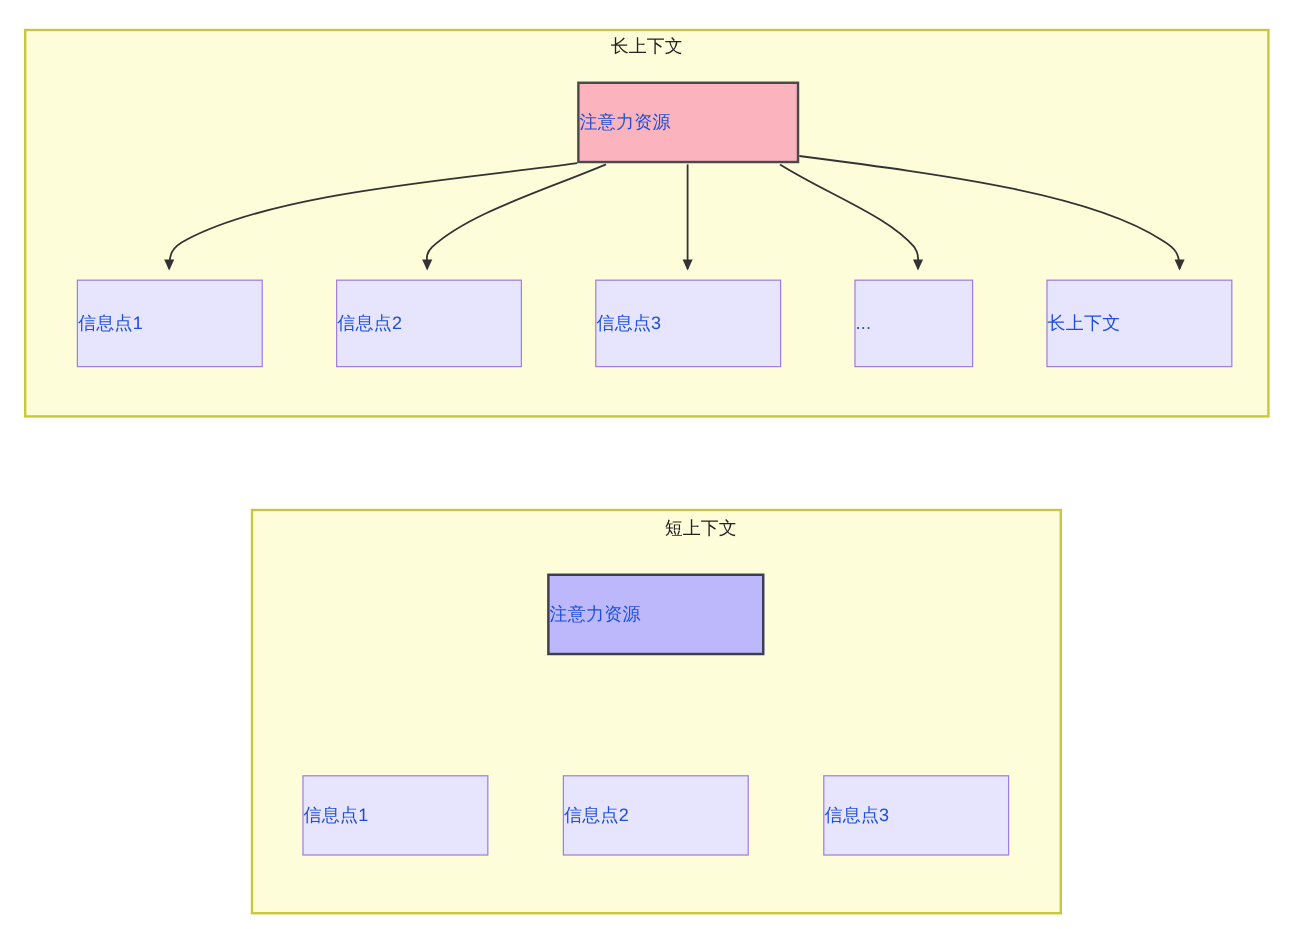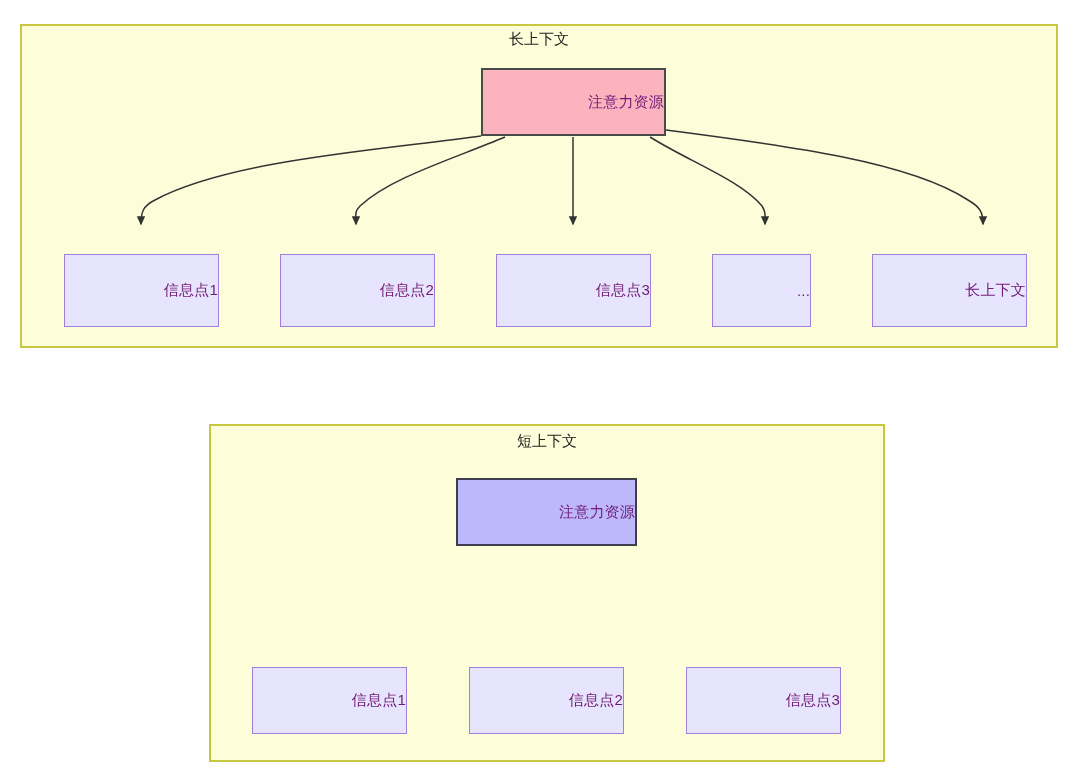--- a/index.html
+++ b/index.html
@@ -43,38 +43,37 @@
     font-size: 15px;
     color: #222222;
     line-height: 18px;
     white-space: nowrap;
   }
   .node-box {
     position: absolute;
     box-sizing: border-box;
     display: flex;
     align-items: center;
-    justify-content: flex-end;
+    justify-content: flex-start;
     font-size: 15px;
-    color: #701a75;
+    color: #1d4ed8;
     white-space: nowrap;
     letter-spacing: 0.2px;
   }
   .node-root-pink {
     background: #fbb4be;
     border: 2px solid #4a4a4a;
   }
   .node-root-blue {
     background: #bcb8fb;
     border: 2px solid #3d3d4e;
   }
   .node-leaf {
     background: #e7e4fd;
     border: 1.6px solid #a07fdd;
-    margin-top: 21px;
   }
 </style>
 </head>
 <body>
 
 <div id="diagram-root">
 
   <div class="group-container" style="left:20px; top:24px; width:1038px; height:324px;"></div>
 
   <div class="group-title" style="left:20px; top:30px; width:1038px;">长上下文</div>
@@ -112,21 +111,21 @@
   </div>
   <div class="node-box node-leaf" style="left:712px; top:233px; width:99px; height:73px;">
     <span>...</span>
   </div>
   <div class="node-box node-leaf" style="left:872px; top:233px; width:155px; height:73px;">
     <span>长上下文</span>
   </div>
 
   <div class="group-container" style="left:209px; top:424px; width:676px; height:338px;"></div>
 
-  <div class="group-title" style="left:209px; top:432px; width:676px;">短上下文</div>
+  <div class="group-title" style="left:209px; top:432px; width:676px;padding-left:37px;">短上下文</div>
 
   <div class="node-box node-root-blue" style="left:456px; top:478px; width:181px; height:68px;">
     <span>注意力资源</span>
   </div>
 
   <div class="node-box node-leaf" style="left:252px; top:646px; width:155px; height:67px;">
     <span>信息点1</span>
   </div>
   <div class="node-box node-leaf" style="left:469px; top:646px; width:155px; height:67px;">
     <span>信息点2</span>

